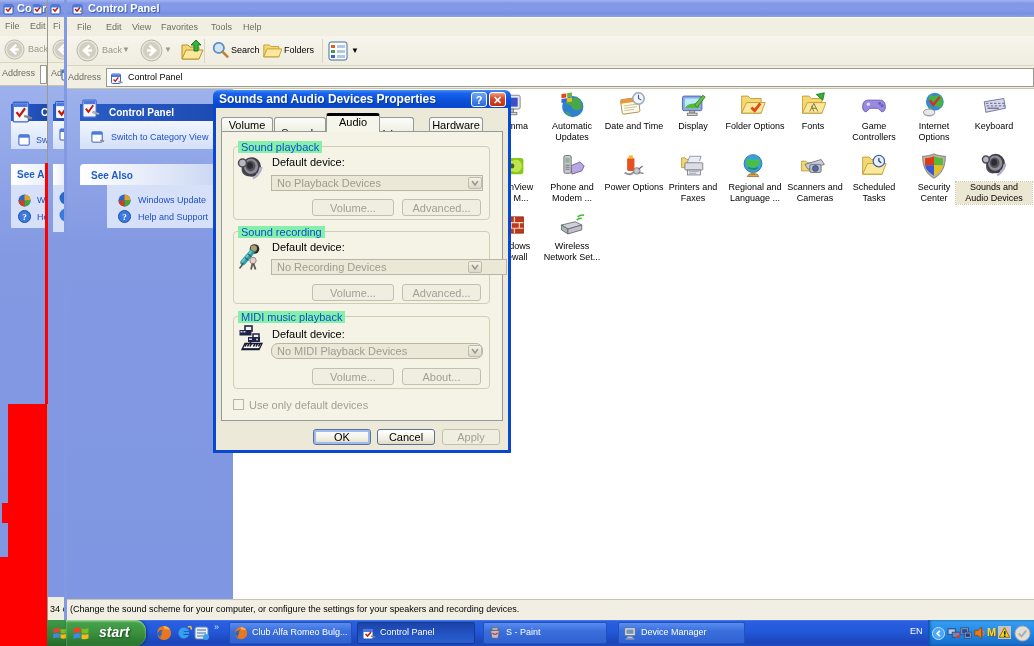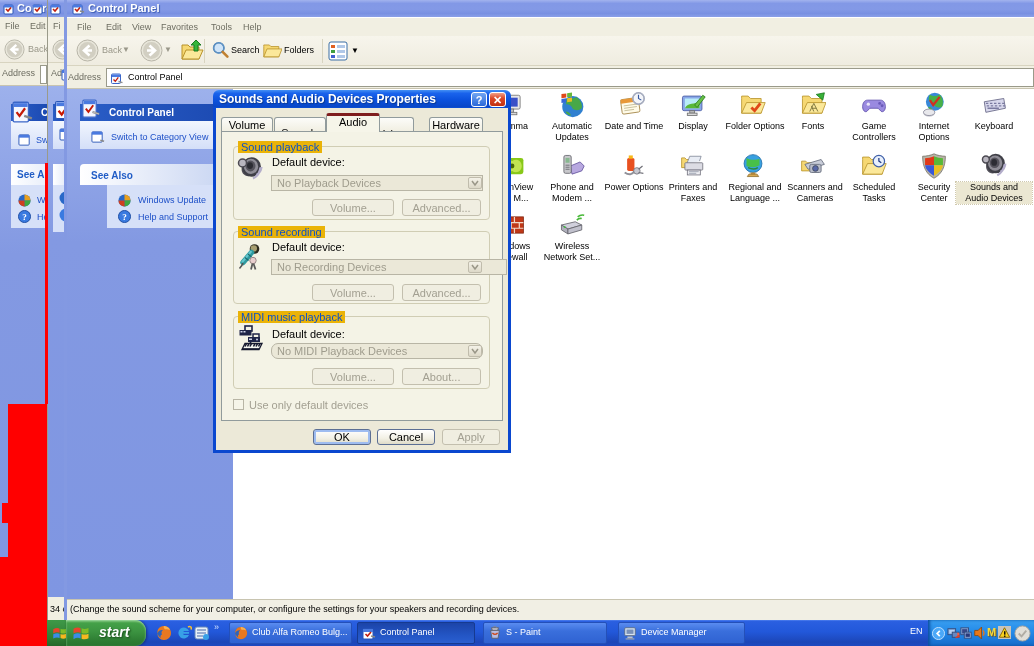--- a/index.html
+++ b/index.html
@@ -14,21 +14,21 @@
 .sidebar  { background:linear-gradient(180deg,#9db1ec 0%,#8399e2 30%,#7f96e2 100%); }
 .sbpanel-hdr { background:linear-gradient(90deg,#2a5dc6,#1c4ab2); color:#fff; font-weight:bold; }
 .link { color:#1e50c8; }
 
 .taskbar { background:linear-gradient(180deg,#4f80ee 0%,#2a5fe0 6%,#2258da 45%,#1c46b8 85%,#1e49c0 100%); }
 .taskbtn { white-space:nowrap; overflow:hidden; background:linear-gradient(180deg,#5a8cf0 0%,#3a6fdc 40%,#2f62d2 100%); border:1px solid #2450b8; border-radius:2px; color:#fff; }
 .taskbtn.pressed { background:linear-gradient(180deg,#1c44a8 0%,#2355c4 60%,#2a5fd0 100%); border:1px solid #163a90; }
 
 .dlg-title { background:linear-gradient(180deg,#4490f4 0%,#1a63ec 18%,#0b51dd 55%,#0947c8 92%,#0a50d8 100%); border-radius:6px 6px 0 0; }
 .groupbox { border:1px solid #d0cdb4; border-radius:4px; }
-.gb-cap { color:#0a50c8; background:#eab308; padding:0 3px; }
+.gb-cap { color:#0a50c8; background:#86efac; padding:0 3px; }
 .dis-combo { background:#ebe8d8; border:1px solid #b8b5a5; color:#9f9c8d; }
 .dis-btn { background:#f0eee1; border:1px solid #c3bfae; border-radius:3px; color:#a3a092; text-align:center; }
 .en-btn { background:linear-gradient(180deg,#ffffff,#f2f0e4 60%,#dedbc8 100%); border:1px solid #5c6f94; border-radius:3px; color:#000; text-align:center; }
 .lbl { text-align:center; color:#000; font-size:9px; line-height:11px; }
 .lbl.sel { background:#ebe7d2; outline:1px dotted #cfc9ae; }
 </style>
 </head>
 <body>
 
 <div class="abs" id="winA" style="left:0;top:0;width:47px;height:646px;background:#8399e2;overflow:hidden;">
@@ -566,21 +566,21 @@
   </div>
   <div class="abs" style="left:0;top:18px;width:298px;height:345px;background:#ece9d8;border:3px solid #0a47cf;border-top:none;"></div>
 
   <div class="abs" style="left:8px;top:27px;width:52px;height:14px;background:linear-gradient(180deg,#fcfcf9,#f1efe2);border:1px solid #919b9c;border-bottom:none;border-radius:3px 3px 0 0;text-align:center;padding-top:1px;">Volume</div>
   <div class="abs" style="left:61px;top:27px;width:52px;height:14px;background:linear-gradient(180deg,#fcfcf9,#f1efe2);border:1px solid #919b9c;border-bottom:none;border-radius:3px 3px 0 0;text-align:center;padding-top:9px;">Sounds</div>
   <div class="abs" style="left:155px;top:27px;width:46px;height:14px;background:linear-gradient(180deg,#fcfcf9,#f1efe2);border:1px solid #919b9c;border-bottom:none;border-radius:3px 3px 0 0;text-align:center;padding-top:10px;">Voice</div>
   <div class="abs" style="left:216px;top:27px;width:54px;height:14px;background:linear-gradient(180deg,#fcfcf9,#f1efe2);border:1px solid #919b9c;border-bottom:none;border-radius:3px 3px 0 0;text-align:center;padding-top:1px;">Hardware</div>
 
   <div class="abs" style="left:8px;top:41px;width:282px;height:290px;background:#f4f3e6;border:1px solid #919b9c;"></div>
 
-  <div class="abs" style="left:113px;top:23px;width:54px;height:19px;background:#f6f5e9;border:1px solid #919b9c;border-bottom:none;border-radius:3px 3px 0 0;border-top:3px solid #7f1d1d;text-align:center;">Audio</div>
+  <div class="abs" style="left:113px;top:23px;width:54px;height:19px;background:#f6f5e9;border:1px solid #919b9c;border-bottom:none;border-radius:3px 3px 0 0;border-top:3px solid #000000;text-align:center;">Audio</div>
 
   <div class="abs groupbox" style="left:20px;top:56px;width:257px;height:74px;"></div>
   <div class="abs gb-cap" style="left:25px;top:51px;">Sound playback</div>
   <svg class="abs" style="left:24px;top:66px;" width="26" height="26" viewBox="0 0 26 26">
       <path d="M5 10 C3 17 8 21 13 20 L9 13 Z" fill="#55535c"></path>
       <ellipse cx="14.5" cy="11" rx="9.5" ry="9.8" fill="#3f3f47"></ellipse>
       <ellipse cx="14" cy="10.4" rx="7.2" ry="7.6" fill="#8f8d96"></ellipse>
       <ellipse cx="13.5" cy="10" rx="5" ry="5.4" fill="#55535c"></ellipse>
       <ellipse cx="13" cy="9.6" rx="3" ry="3.4" fill="#2c2c33"></ellipse>
       <circle cx="5.5" cy="7" r="4" fill="#b9b6bf" stroke="#4c4a52" stroke-width="1.5"></circle>

